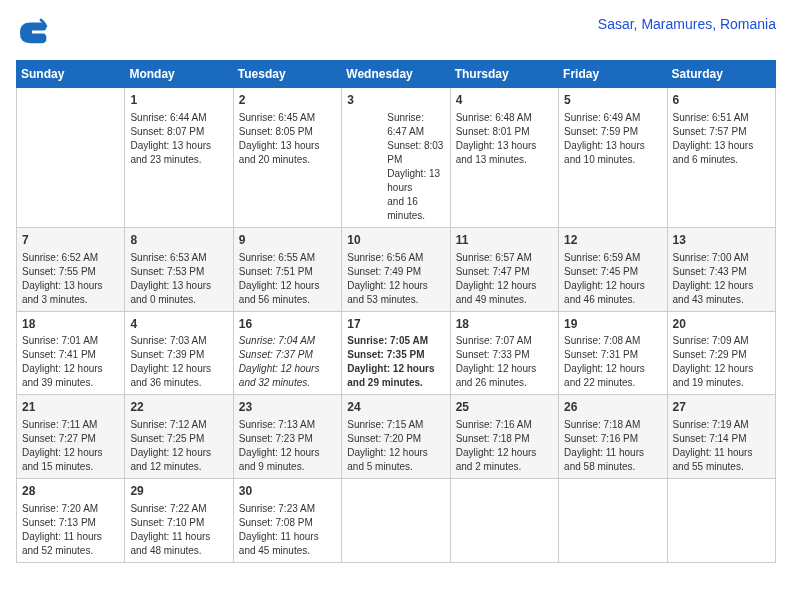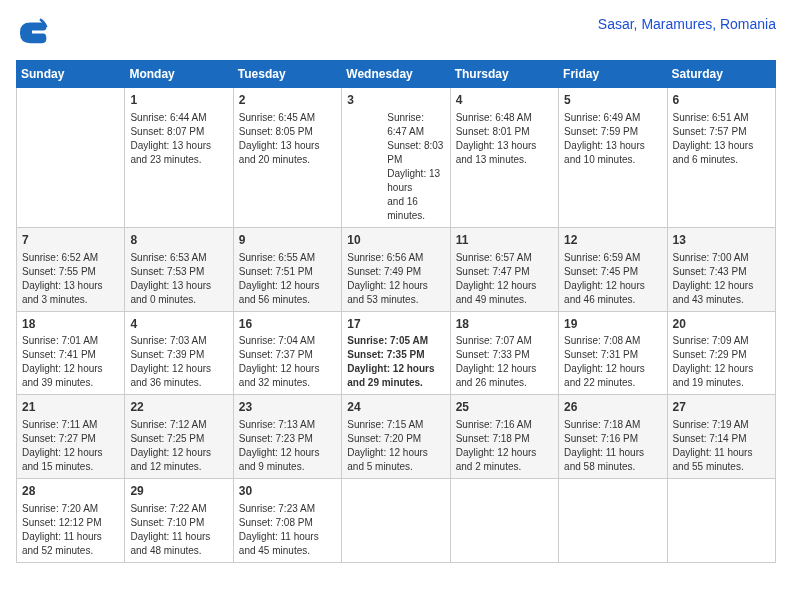--- a/index.html
+++ b/index.html
@@ -214,21 +214,21 @@
         </td>
         <td>
           <div class="day-number">4</div>
           <div class="day-info" style="white-space: pre-line;">Sunrise: 7:03 AM
 Sunset: 7:39 PM
 Daylight: 12 hours
 and 36 minutes.</div>
         </td>
         <td>
           <div class="day-number">16</div>
-          <div class="day-info" style="white-space: pre-line;">Sunrise: 7:04 AM
+          <div class="day-info" style="white-space: pre-line; font-style: italic;">Sunrise: 7:04 AM
 Sunset: 7:37 PM
 Daylight: 12 hours
 and 32 minutes.</div>
         </td>
         <td>
           <div class="day-number">17</div>
           <div class="day-info" style="white-space: pre-line; font-weight: bold;">Sunrise: 7:05 AM
 Sunset: 7:35 PM
 Daylight: 12 hours
 and 29 minutes.</div>
@@ -303,21 +303,21 @@
           <div class="day-info" style="white-space: pre-line;">Sunrise: 7:19 AM
 Sunset: 7:14 PM
 Daylight: 11 hours
 and 55 minutes.</div>
         </td>
       </tr>
       <tr>
         <td>
           <div class="day-number">28</div>
           <div class="day-info" style="white-space: pre-line;">Sunrise: 7:20 AM
-Sunset: 12:12 PM
+Sunset: 7:13 PM
 Daylight: 11 hours
 and 52 minutes.</div>
         </td>
         <td>
           <div class="day-number">29</div>
           <div class="day-info" style="white-space: pre-line;">Sunrise: 7:22 AM
 Sunset: 7:10 PM
 Daylight: 11 hours
 and 48 minutes.</div>
         </td>

